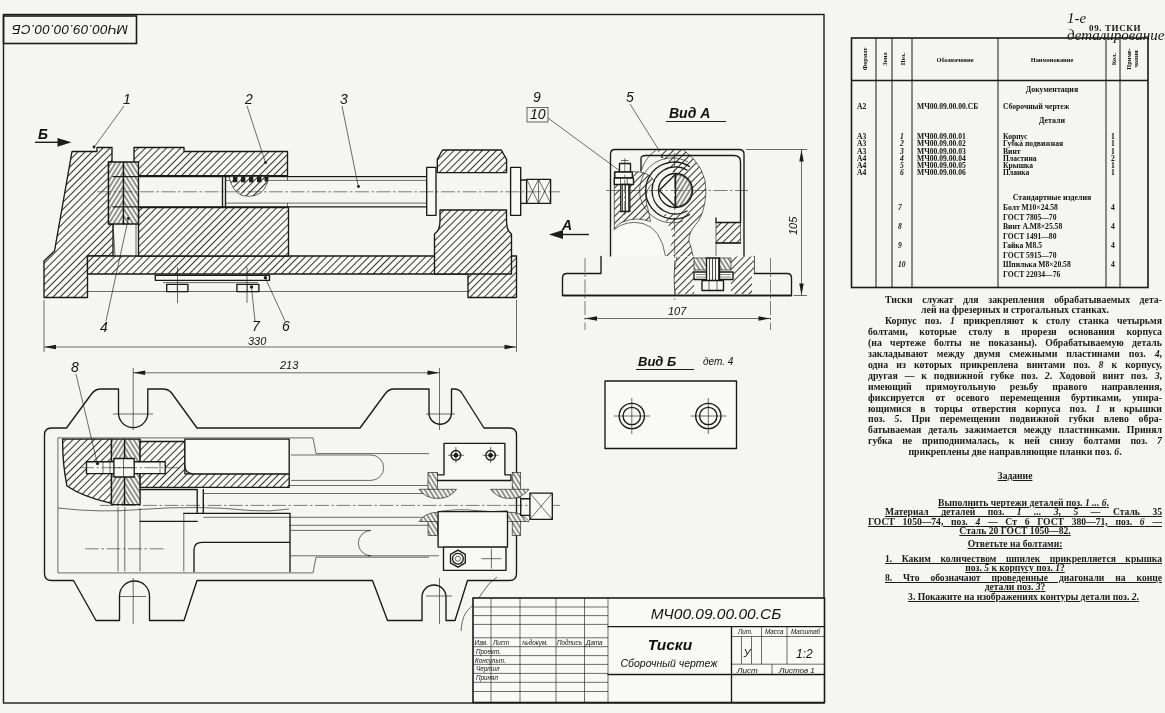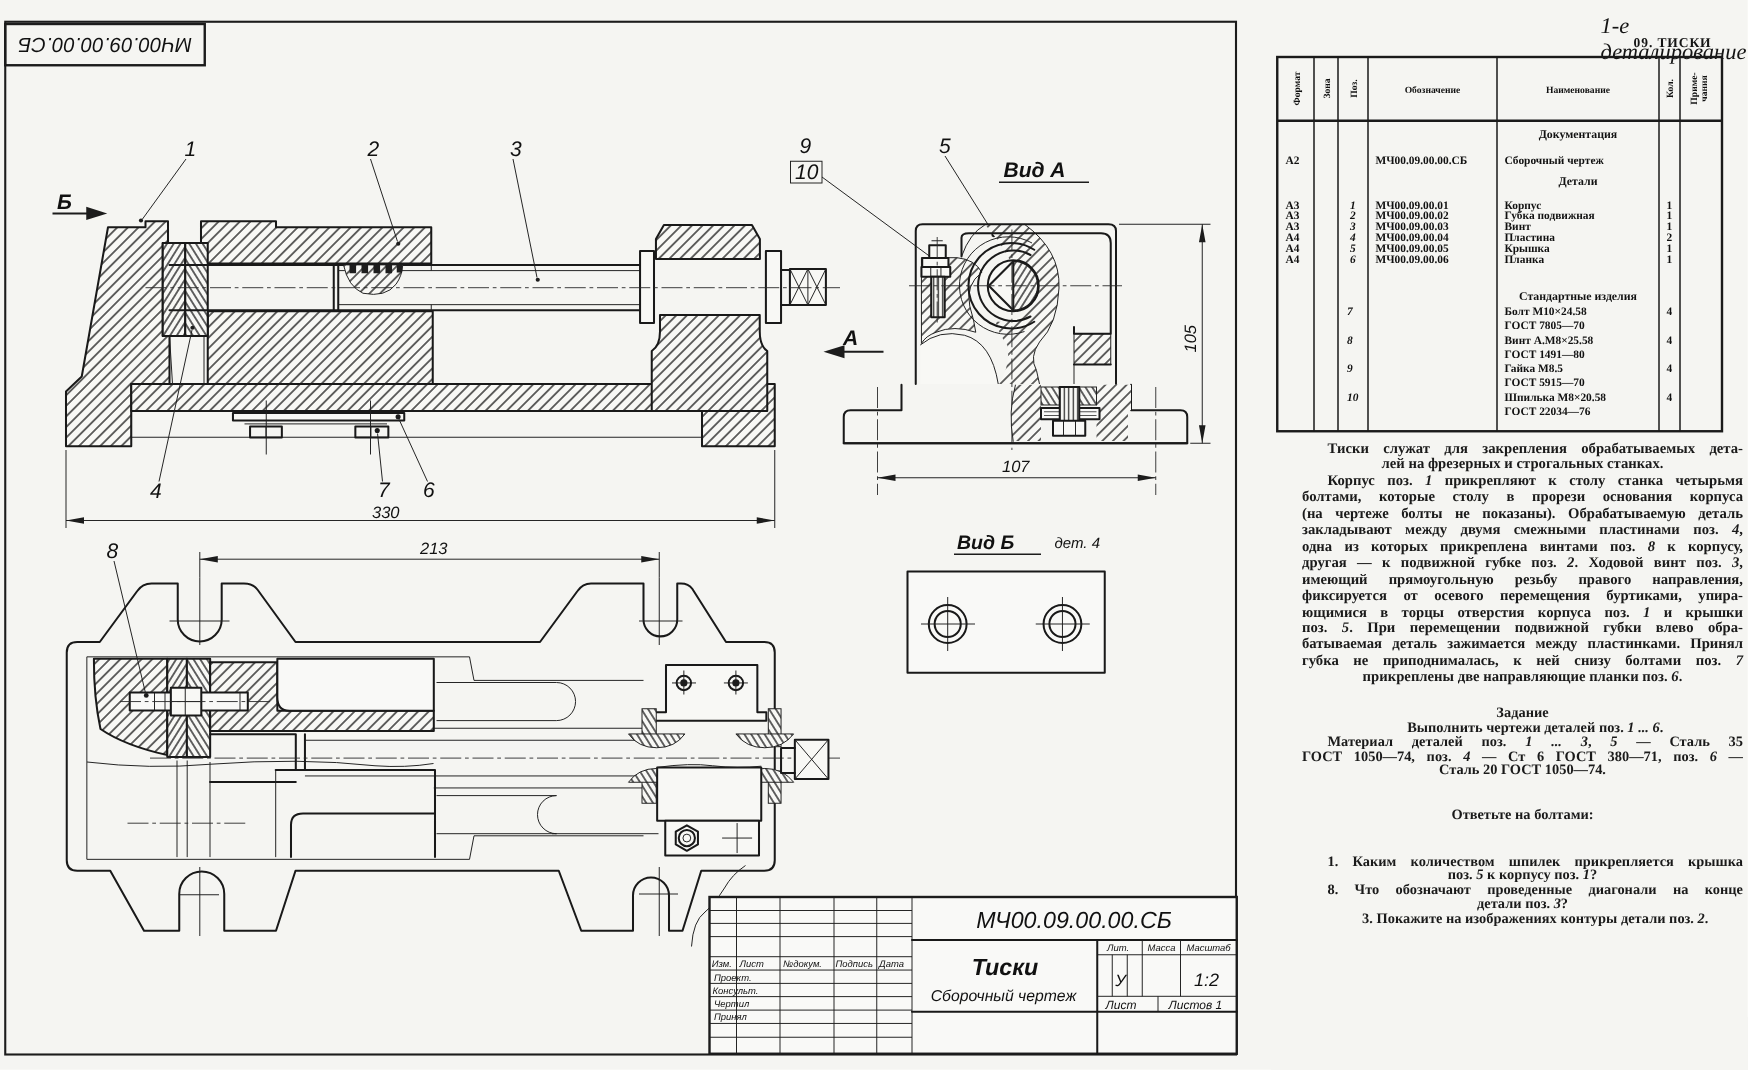--- a/index.html
+++ b/index.html
@@ -3,21 +3,21 @@
 <meta charset="utf-8">
 <style>
   html,body{margin:0;padding:0;}
   .page{position:relative;width:1165px;height:713px;background:#f5f5f2;overflow:hidden;
         font-family:"Liberation Serif",serif;}
   .sheet{position:absolute;left:0;top:0;}
   .rcol{position:absolute;left:845px;top:0;width:320px;height:713px;color:#141414;}
   .hint{position:absolute;font-style:italic;font-size:10px;}
   .rtxt{position:absolute;left:23px;width:294px;font-size:9.8px;line-height:10.9px;
         font-weight:bold;color:#1a1a1a;}
-  .tight{line-height:9.4px;font-size:9.6px;}
+  .tight{line-height:9.4px;font-size:9.6px;text-decoration:underline;}
   .rtxt div{margin:0;text-align:center;}
   .jl{text-align:justify;text-align-last:justify;}
   .ind{text-indent:17px;}
   .center{text-align:center;font-weight:bold;}
 </style>
 </head>
 <body>
 <div class="page">
 
 <svg class="sheet" width="845" height="713" viewBox="0 0 845 713">
@@ -528,28 +528,28 @@
     <div class="jl">фиксируется от осевого перемещения буртиками, упира-</div>
     <div class="jl">ющимися в торцы отверстия корпуса поз. <i>1</i> и крышки</div>
     <div class="jl">поз. <i>5</i>. При перемещении подвижной губки влево обра-</div>
     <div class="jl">батываемая деталь зажимается между пластинками. Принял</div>
     <div class="jl">губка не приподнималась, к ней снизу болтами поз. <i>7</i></div>
     <div>прикреплены две направляющие планки поз. <i>6</i>.</div>
   </div>
 
   <div class="rtxt tight" style="top:470.5px;">
     <div class="center">Задание</div>
-    <div class="ind" style="margin-top:1px;">Выполнить чертежи деталей поз. <i>1 ... 6</i>.</div>
+    <div class="ind" style="margin-top:18px;">Выполнить чертежи деталей поз. <i>1 ... 6</i>.</div>
     <div class="jl ind">Материал деталей поз. <i>1 ... 3</i>, <i>5</i> — Сталь 35</div>
     <div class="jl">ГОСТ 1050—74, поз. <i>4</i> — Ст 6 ГОСТ 380—71, поз. <i>6</i> —</div>
-    <div>Сталь 20 ГОСТ 1050—74.</div>
+    <div>Сталь 20 ГОСТ 1050—82.</div>
   </div>
 
   <div class="rtxt tight" style="top:538.5px;">
     <div class="center">Ответьте на болтами:</div>
-    <div class="jl ind" style="margin-top:22px;">1. Каким количеством шпилек прикрепляется крышка</div>
+    <div class="jl ind" style="margin-top:6px;">1. Каким количеством шпилек прикрепляется крышка</div>
     <div>поз. <i>5</i> к корпусу поз. <i>1</i>?</div>
     <div class="jl ind">8. Что обозначают проведенные диагонали на конце</div>
     <div>детали поз. <i>3</i>?</div>
     <div class="ind">3. Покажите на изображениях контуры детали поз. <i>2</i>.</div>
   </div>
 </div>
 </div>
 
 </body></html>

